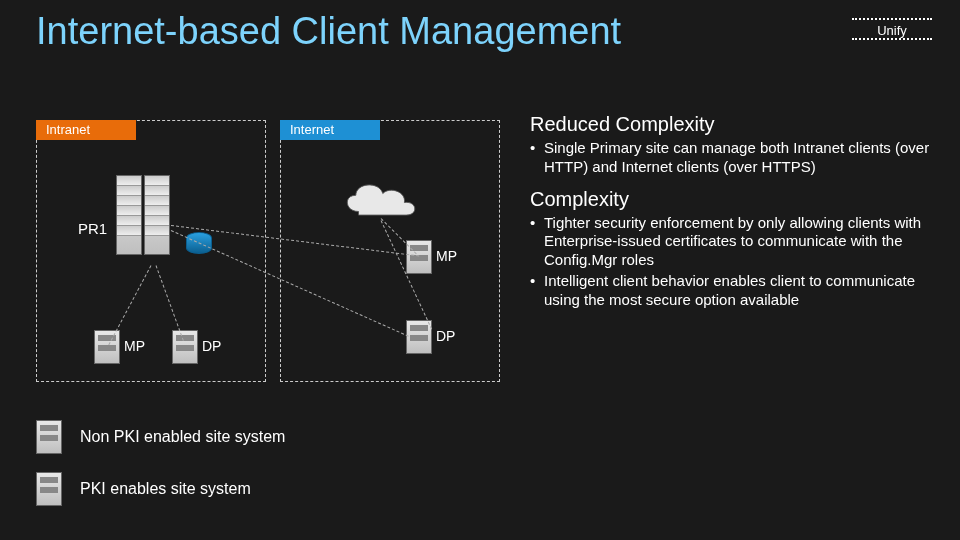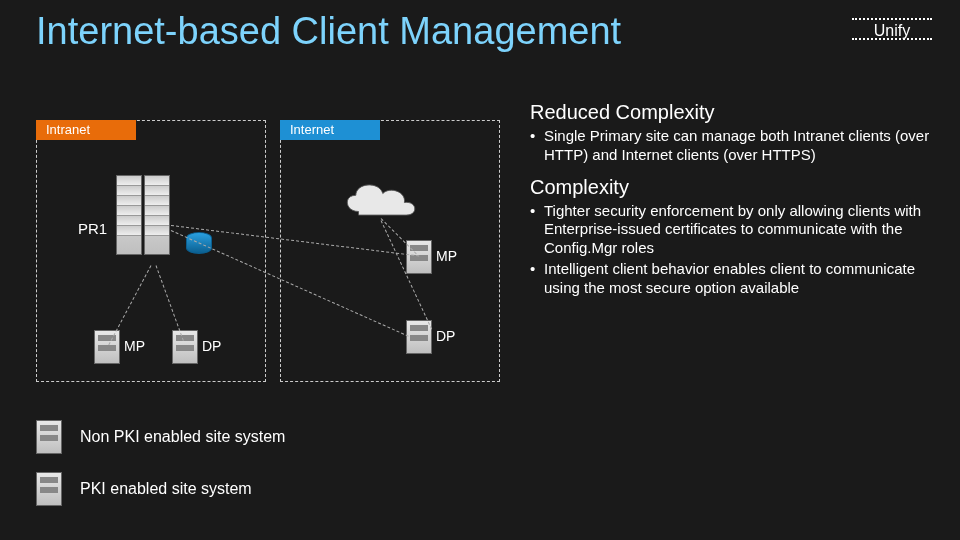--- a/index.html
+++ b/index.html
@@ -18,21 +18,21 @@
     font-weight: 300;
     color: #7dd3fc;
   }
   .unify-badge {
     position: absolute;
     right: 28px; top: 18px;
     width: 80px; height: 22px;
     border-top: 2px dotted #fff;
     border-bottom: 2px dotted #fff;
     text-align: center;
-    font-size: 16px;
+    font-size: 13px;
     line-height: 22px;
     font-weight: 400;
   }
   
   .diagram { position: absolute; left: 36px; top: 120px; width: 480px; height: 260px; }
   .zone {
     position: absolute;
     border: 1px dashed #ccc;
     top: 0;
   }
@@ -108,21 +108,21 @@
   .line{position:absolute;border-top:1px dashed #aaa;transform-origin:left center;}
 
   
   .legend{position:absolute; left:36px; top:420px; font-size:16px;}
   .legend-row{display:flex;align-items:center;margin-bottom:18px;}
   .legend-row .ic{width:26px;height:34px;margin-right:18px;position:relative;}
   .legend-row .ic .small-server{position:static;}
 
   
   .textcol{
-    position:absolute; left:530px; top:100px; width:410px;
+    position:absolute; left:530px; top:112px; width:410px;
     font-size:15px; line-height:1.25;
     font-weight:400;
   }
   .textcol h3{
     font-size:20px; font-weight:400; margin-bottom:2px;
     font-family:"Segoe UI","Segoe UI Light",Arial,sans-serif;
   }
   .textcol ul{list-style:none; margin-bottom:10px;}
   .textcol li{padding-left:14px; position:relative; margin-bottom:2px;}
   .textcol li::before{content:"•"; position:absolute; left:0; top:0;}
@@ -194,21 +194,21 @@
   <div class="legend-row">
     <div class="ic">
         <div class="small-server"></div>
       </div>
     <span>Non PKI enabled site system</span>
   </div>
   <div class="legend-row">
     <div class="ic">
         <div class="small-server"></div>
       </div>
-    <span>PKI enabled site system</span>
+    <span>PKI enables site system</span>
   </div>
 </div>
 
 <div class="textcol">
   <h3>Reduced Complexity</h3>
   <ul>
     <li>Single Primary site can manage both Intranet clients (over HTTP) and Internet clients (over HTTPS)</li>
   </ul>
 
 

